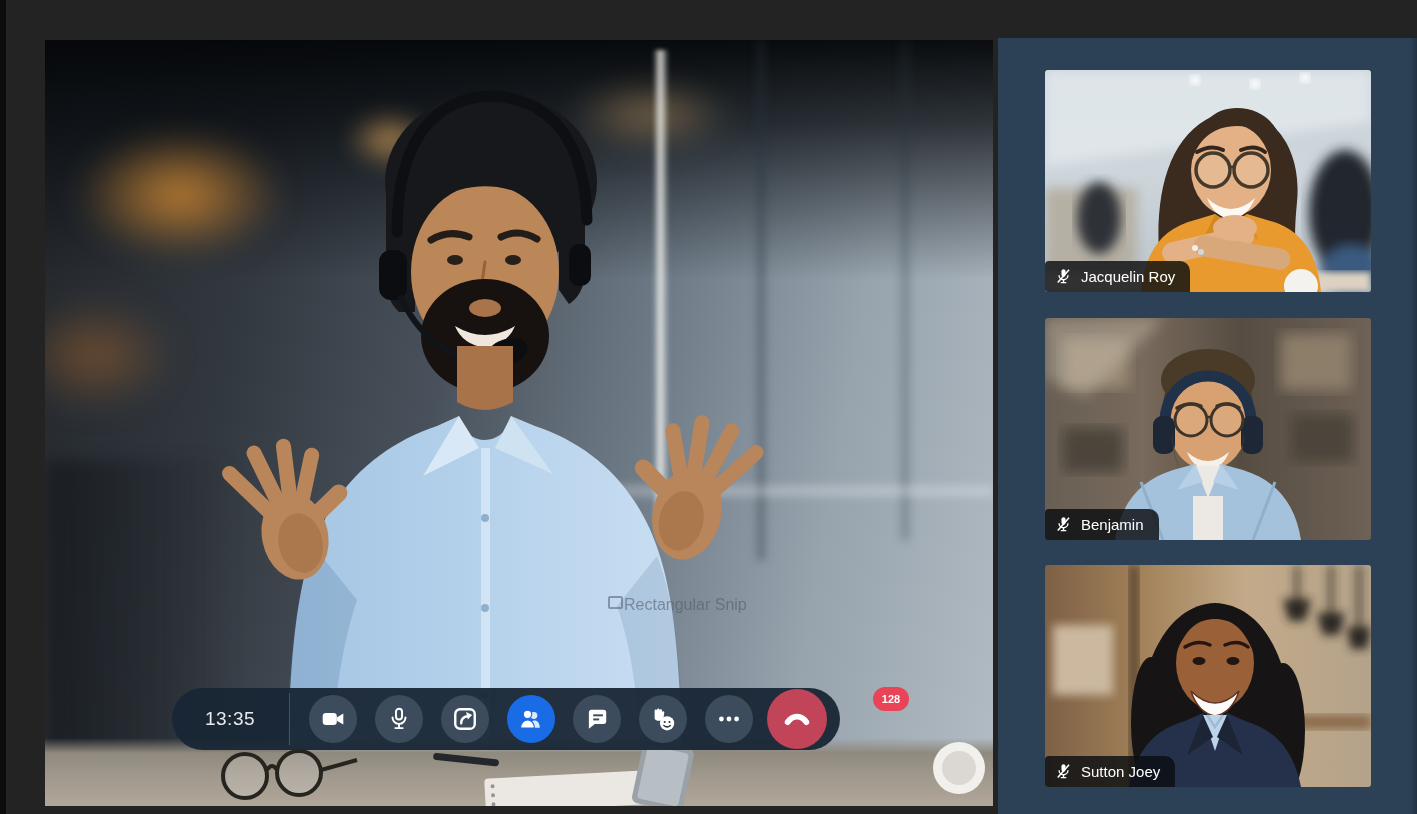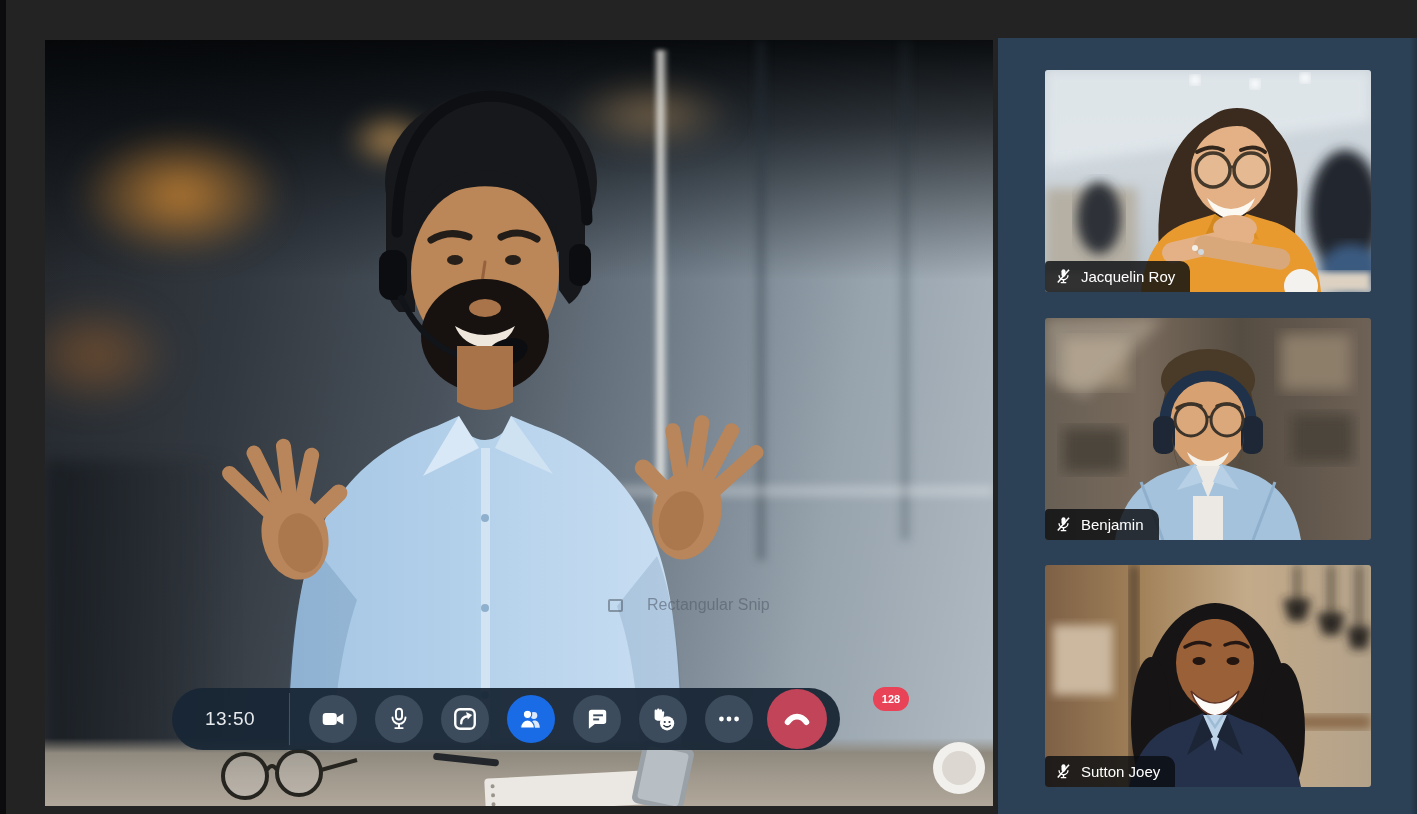--- a/index.html
+++ b/index.html
@@ -29,21 +29,21 @@
   #frame2 { left:856px; top:0; width:8px; height:500px; background:rgba(40,52,64,.3); filter:blur(5px); }
   #sill { left:560px; top:446px; width:388px; height:10px; background:rgba(255,255,255,.3); filter:blur(5px); }
   #dark-left { left:0; top:420px; width:190px; height:346px;
     background:linear-gradient(90deg, rgba(18,22,27,.65), rgba(18,22,27,0)); filter:blur(8px); }
   #person-svg { position:absolute; left:0; top:0; }
   #desk { position:absolute; left:0; top:698px; width:948px; height:68px;
     background:linear-gradient(180deg, rgba(140,133,122,0) 0%, #8f897e 22%, #a29a8e 60%, #b0a79a 100%); }
   #desk-items { position:absolute; left:0; top:700px; }
 
   
-  #snip { position:absolute; left:563px; top:556px; display:flex; align-items:center; gap:24px;
+  #snip { position:absolute; left:563px; top:556px; display:flex; align-items:flex-start; gap:1px;
           color:rgba(84,94,106,.6); font-size:16px; }
   #snip .snip-ic { width:15px; height:13px; border:2px solid rgba(70,80,92,.5); border-radius:2px; }
 
   
   #control-bar { position:absolute; left:127px; top:648px; width:668px; height:62px;
     background:rgba(24,38,53,.95); border-radius:31px; }
   #clock { position:absolute; left:0; top:0; width:116px; height:62px; display:flex;
     align-items:center; justify-content:center; color:#e7eaed; font-size:19px; letter-spacing:.5px; }
   #bar-divider { position:absolute; left:117px; top:5px; width:1px; height:52px; background:rgba(255,255,255,.18); }
   .ctl { position:absolute; top:7px; width:48px; height:48px; border-radius:50%;
@@ -173,21 +173,21 @@
       <circle cx="914" cy="28" r="26" fill="#f2f0ec"></circle>
         <circle cx="914" cy="28" r="17" fill="#dcd7d0"></circle>
     </svg>
 
     <div id="snip">
       <span class="snip-ic"></span>
       <span>Rectangular Snip</span>
     </div>
 
     <div id="control-bar">
-      <div id="clock">13:50</div>
+      <div id="clock">13:35</div>
       <div id="bar-divider"></div>
 
       <button class="ctl" id="btn-camera">
         <svg width="26" height="26" viewBox="0 0 24 24">
           <rect x="2.5" y="6.5" width="13" height="11" rx="3" fill="#fff"></rect>
           <path d="M15.5 10.5 L21.5 7 V17 L15.5 13.5 Z" fill="#fff"></path>
         </svg>
       </button>
 
       <button class="ctl" id="btn-mic">

